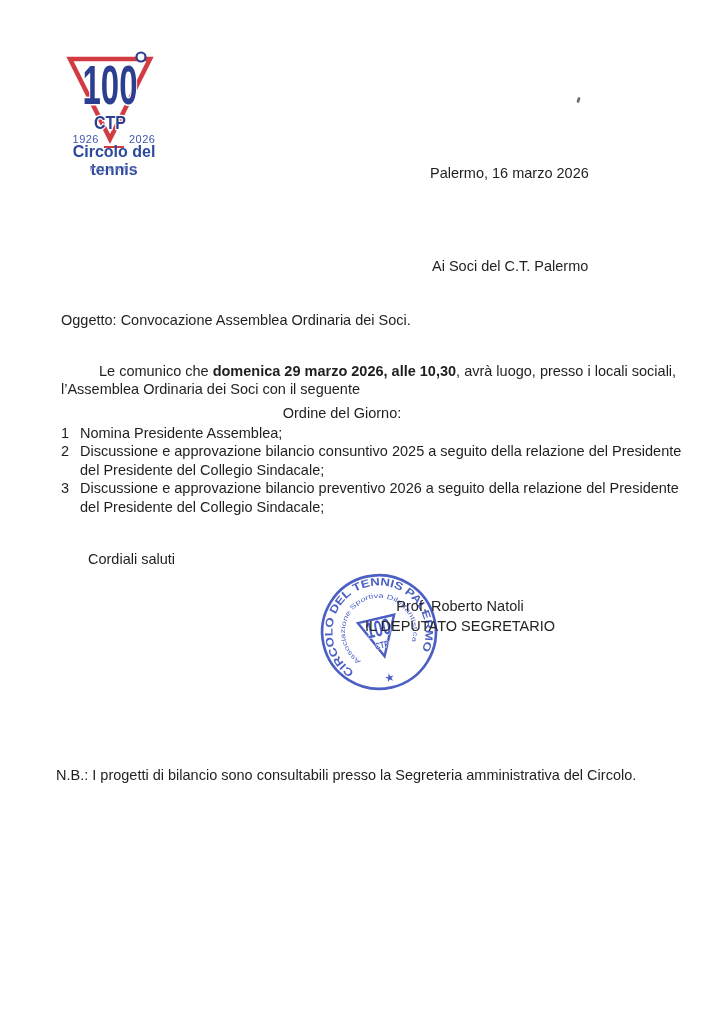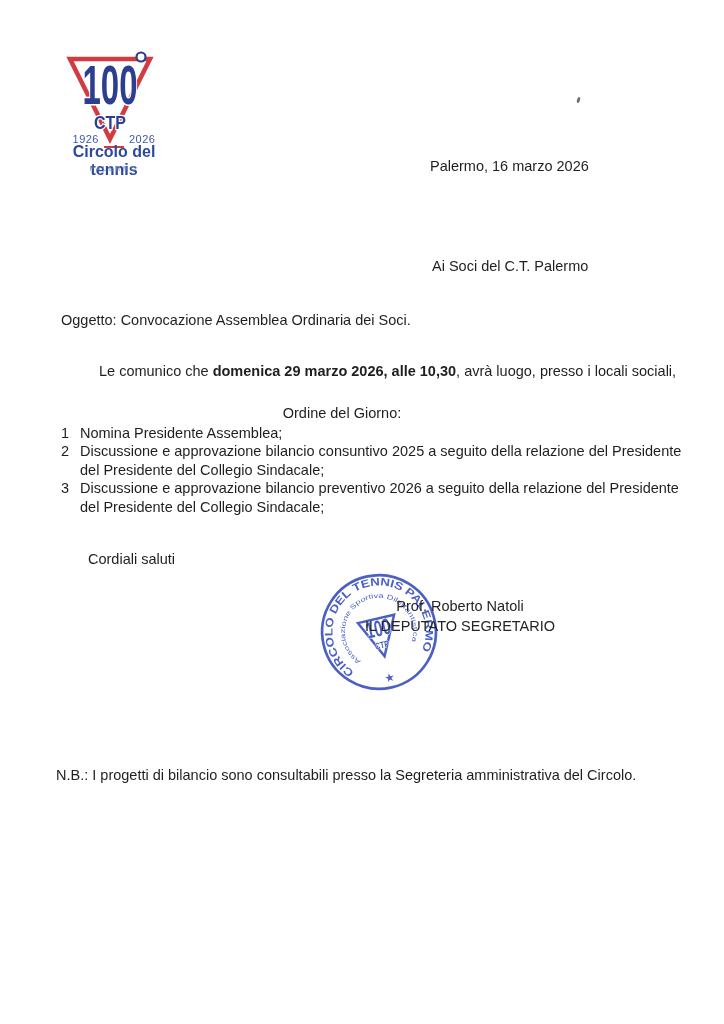--- a/index.html
+++ b/index.html
@@ -28,21 +28,21 @@
   .logo-club {
     position: absolute; left: 56px; top: 143px; width: 116px;
     text-align: center; color: #2d499c; font-weight: 700; font-size: 16px;
   }
   .logo-city {
     position: absolute; left: 58px; top: 160px; width: 112px;
     text-align: center; color: #7787c2; font-size: 6.5px; letter-spacing: 2.5px;
   }
 
   
-  .place-date { left: 430px; top: 157px; }
+  .place-date { left: 430px; top: 164px; }
   .recipient  { left: 432px; top: 257px; }
   .subject    { left: 61px;  top: 311px; }
   .salutation { left: 61px;  top: 344px; }
   .intro      { left: 61px;  top: 362px; width: 634px; }
   .intro .indent { padding-left: 38px; }
   .agenda-title { left: 0; right: 0; top: 404px; text-align: center; }
   .agenda-list  { left: 61px; top: 424px; width: 634px; line-height: 18.4px; }
   .agenda-item  { display: flex; }
   .agenda-num   { width: 19px; flex: 0 0 19px; }
   .agenda-text  { flex: 1; }
@@ -91,20 +91,21 @@
   <div class="logo-club">Circolo del tennis</div>
   <div class="logo-city">PALERMO</div>
 
   <div class="abs place-date">Palermo, 16 marzo 2026</div>
   <div class="abs recipient">Ai Soci del C.T. Palermo</div>
 
   <div class="abs subject">Oggetto: Convocazione Assemblea Ordinaria dei Soci.</div>
 
   <div class="abs intro">
     <div class="indent"><span>Le comunico che </span><b>domenica 29 marzo 2026, alle 10,30</b><span>, avrà luogo, presso i locali sociali,</span></div>
+    <div>l’Assemblea Ordinaria dei Soci con il seguente</div>
   </div>
 
   <div class="abs agenda-title">Ordine del Giorno:</div>
 
   <div class="abs agenda-list">
     <div class="agenda-item">
       <span class="agenda-num">1</span>
       <span class="agenda-text">Nomina Presidente Assemblea;</span>
     </div>
     <div class="agenda-item">

